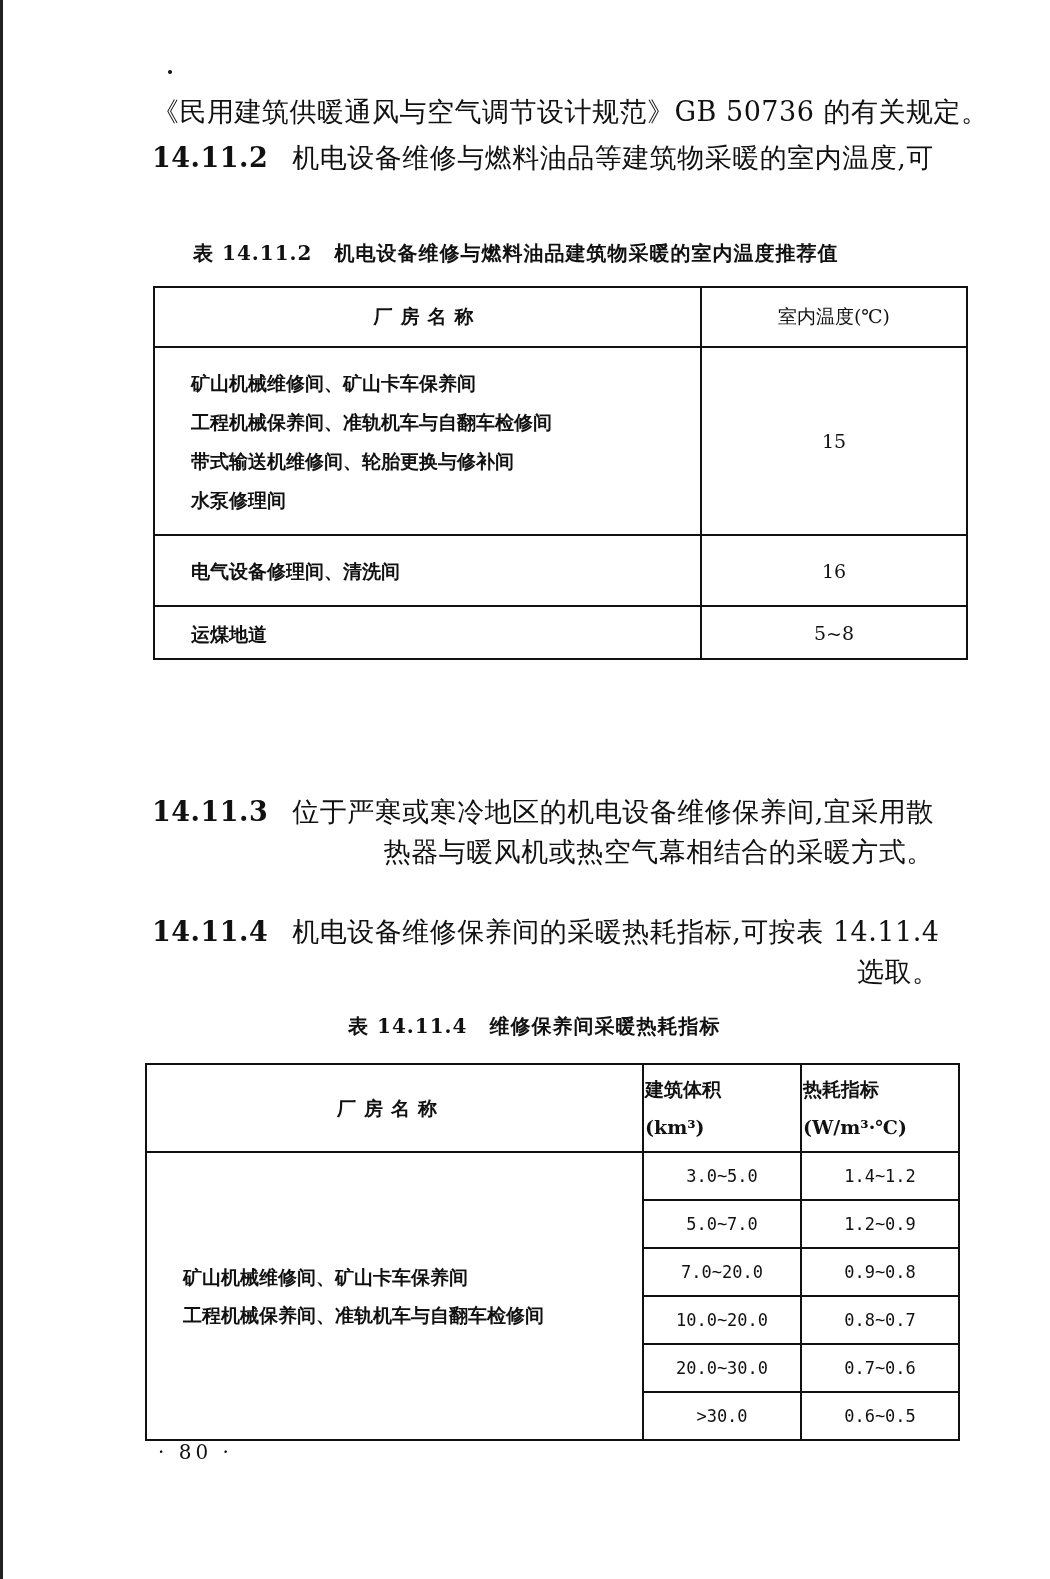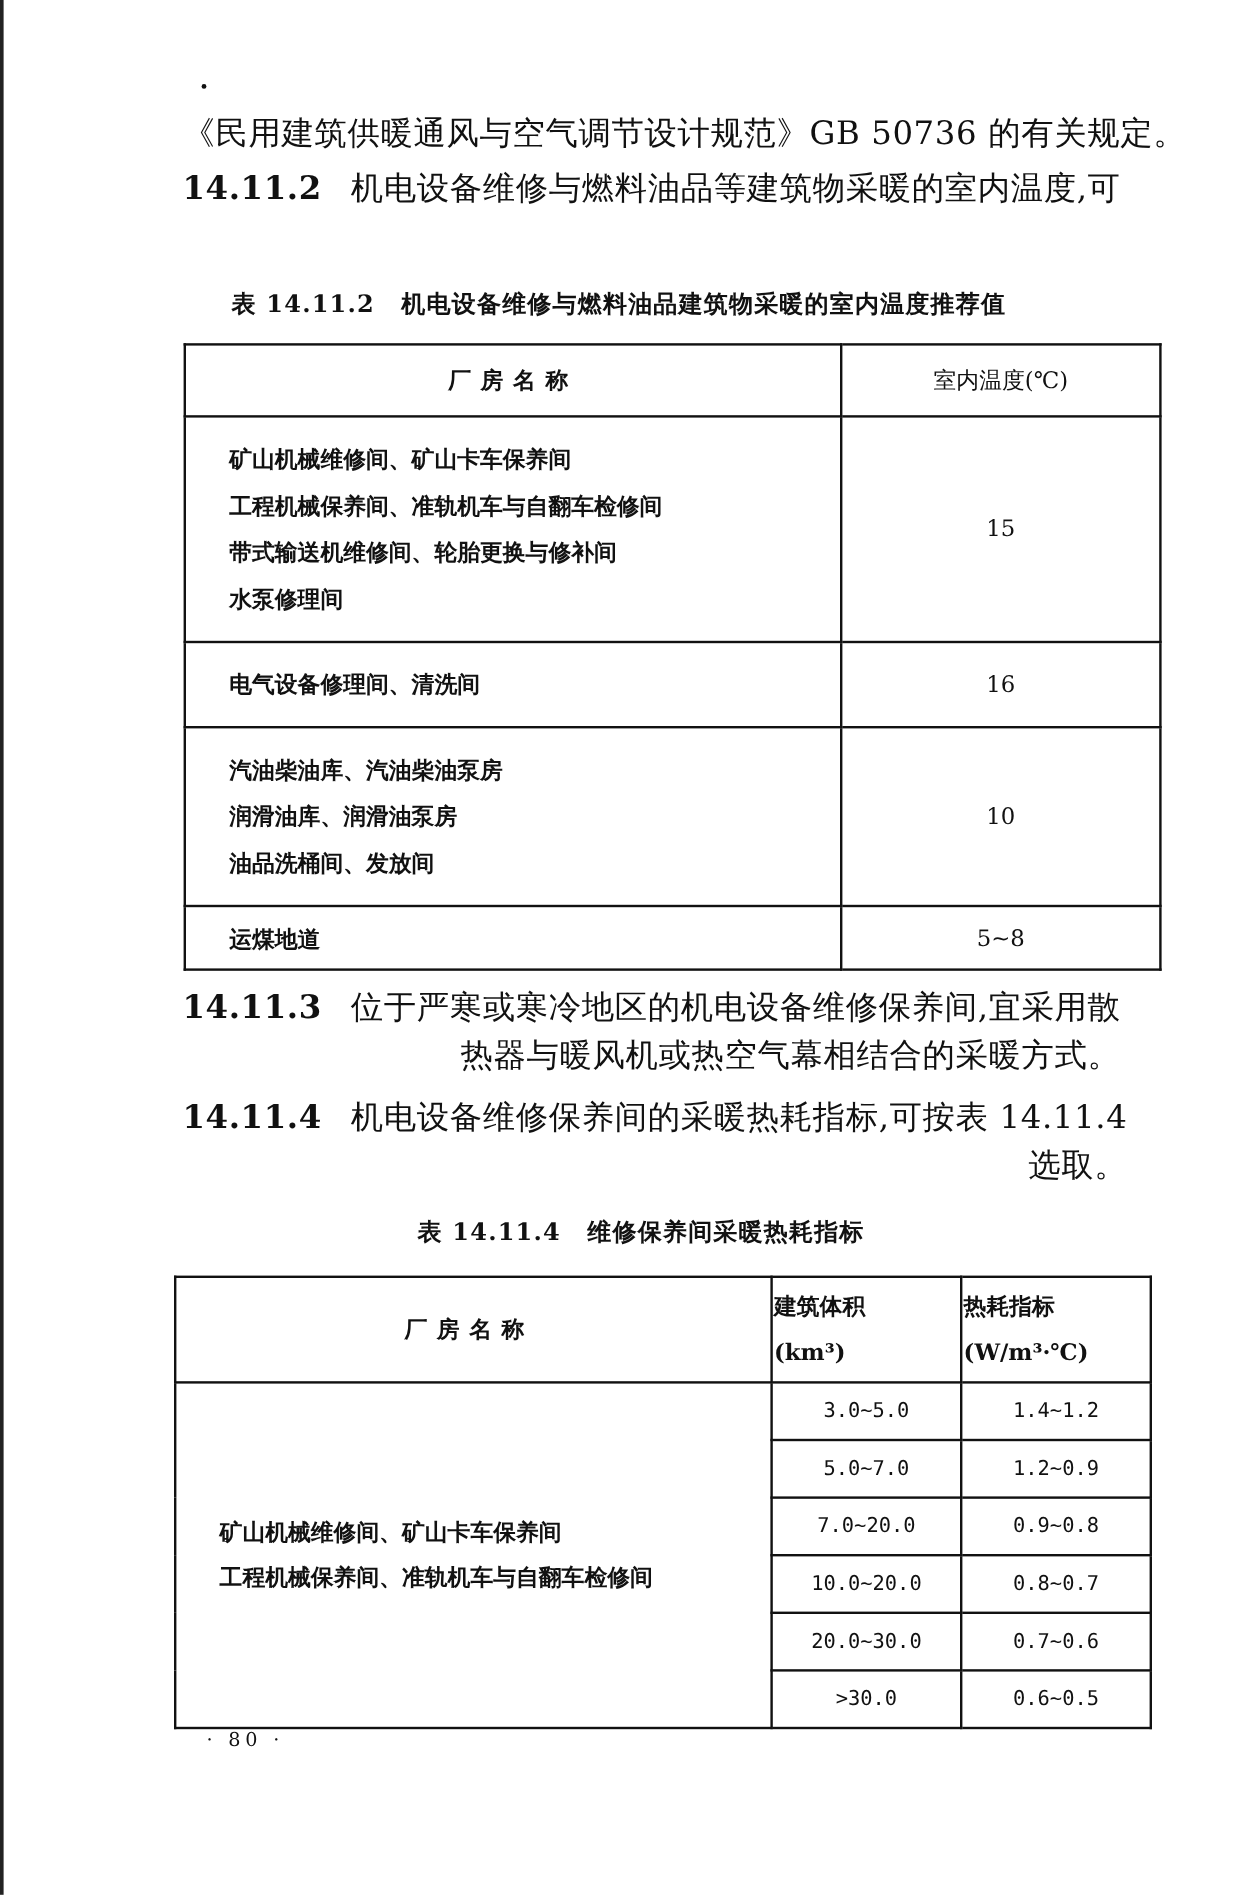--- a/index.html
+++ b/index.html
@@ -18,21 +18,21 @@
   #t1 { left:153px; top:286px; width:815px; }
   #t1 th { height:56px; }
   #t1 th.name { text-align:center; letter-spacing:8px; font-weight:bold; }
   #t1 td.names { padding:16px 0 14px 36px; line-height:39px; font-weight:bold; vertical-align:middle; }
   #t1 td.val { text-align:center; width:262px; vertical-align:middle; }
   #t2 { left:145px; top:1063px; width:815px; }
   #t2 th { height:84px; text-align:left; line-height:38px; font-weight:bold; }
   #t2 th.name { letter-spacing:8px; text-align:left; padding-left:190px; }
   #t2 td.v { text-align:center; height:44px; font-family:"DejaVu Sans Mono","Liberation Mono",monospace; font-size:17px; }
   #t2 td.names { vertical-align:middle; padding-left:36px; line-height:38px; font-weight:bold; }
-  .footer { position:absolute; left:158px; top:1440px; font-size:16px; letter-spacing:4px;margin-left:14px; }
+  .footer { position:absolute; left:158px; top:1440px; font-size:20px; letter-spacing:4px; }
 </style>
 </head>
 <body>
 
 <div class="left-edge"></div>
 <div class="dot"></div>
 
 <div class="para" style="top:92px;">《民用建筑供暖通风与空气调节设计规范》GB 50736 的有关规定。</div>
 
 <div class="para" style="top:138px;">
@@ -58,37 +58,29 @@
     </td>
     <td class="val">15</td>
   </tr>
   <tr>
     <td class="names" style="height:36px;">
       <div>电气设备修理间、清洗间</div>
     </td>
     <td class="val">16</td>
   </tr>
   <tr>
-    <td class="names" style="height:115px;">
-      <div>汽油柴油库、汽油柴油泵房</div>
-      <div>润滑油库、润滑油泵房</div>
-      <div>油品洗桶间、发放间</div>
-    </td>
-    <td class="val">10</td>
-  </tr>
-  <tr>
     <td class="names" style="height:20px;padding-top:8px;padding-bottom:4px;">
       <div>运煤地道</div>
     </td>
     <td class="val">5~8</td>
   </tr>
 </tbody>
   </table>
 
-<div class="para" style="top:820px;">
+<div class="para" style="top:792px;">
   <span class="clause">14.11.3</span><span>位于严寒或寒冷地区的机电设备维修保养间,宜采用散</span><br>
   <span>热器与暖风机或热空气幕相结合的采暖方式。</span>
 </div>
 
 <div class="para" style="top:912px;">
   <span class="clause">14.11.4</span><span>机电设备维修保养间的采暖热耗指标,可按表 14.11.4</span><br>
   <span>选取。</span>
 </div>
 
 <div class="caption" style="left:348px;top:1013px;">

